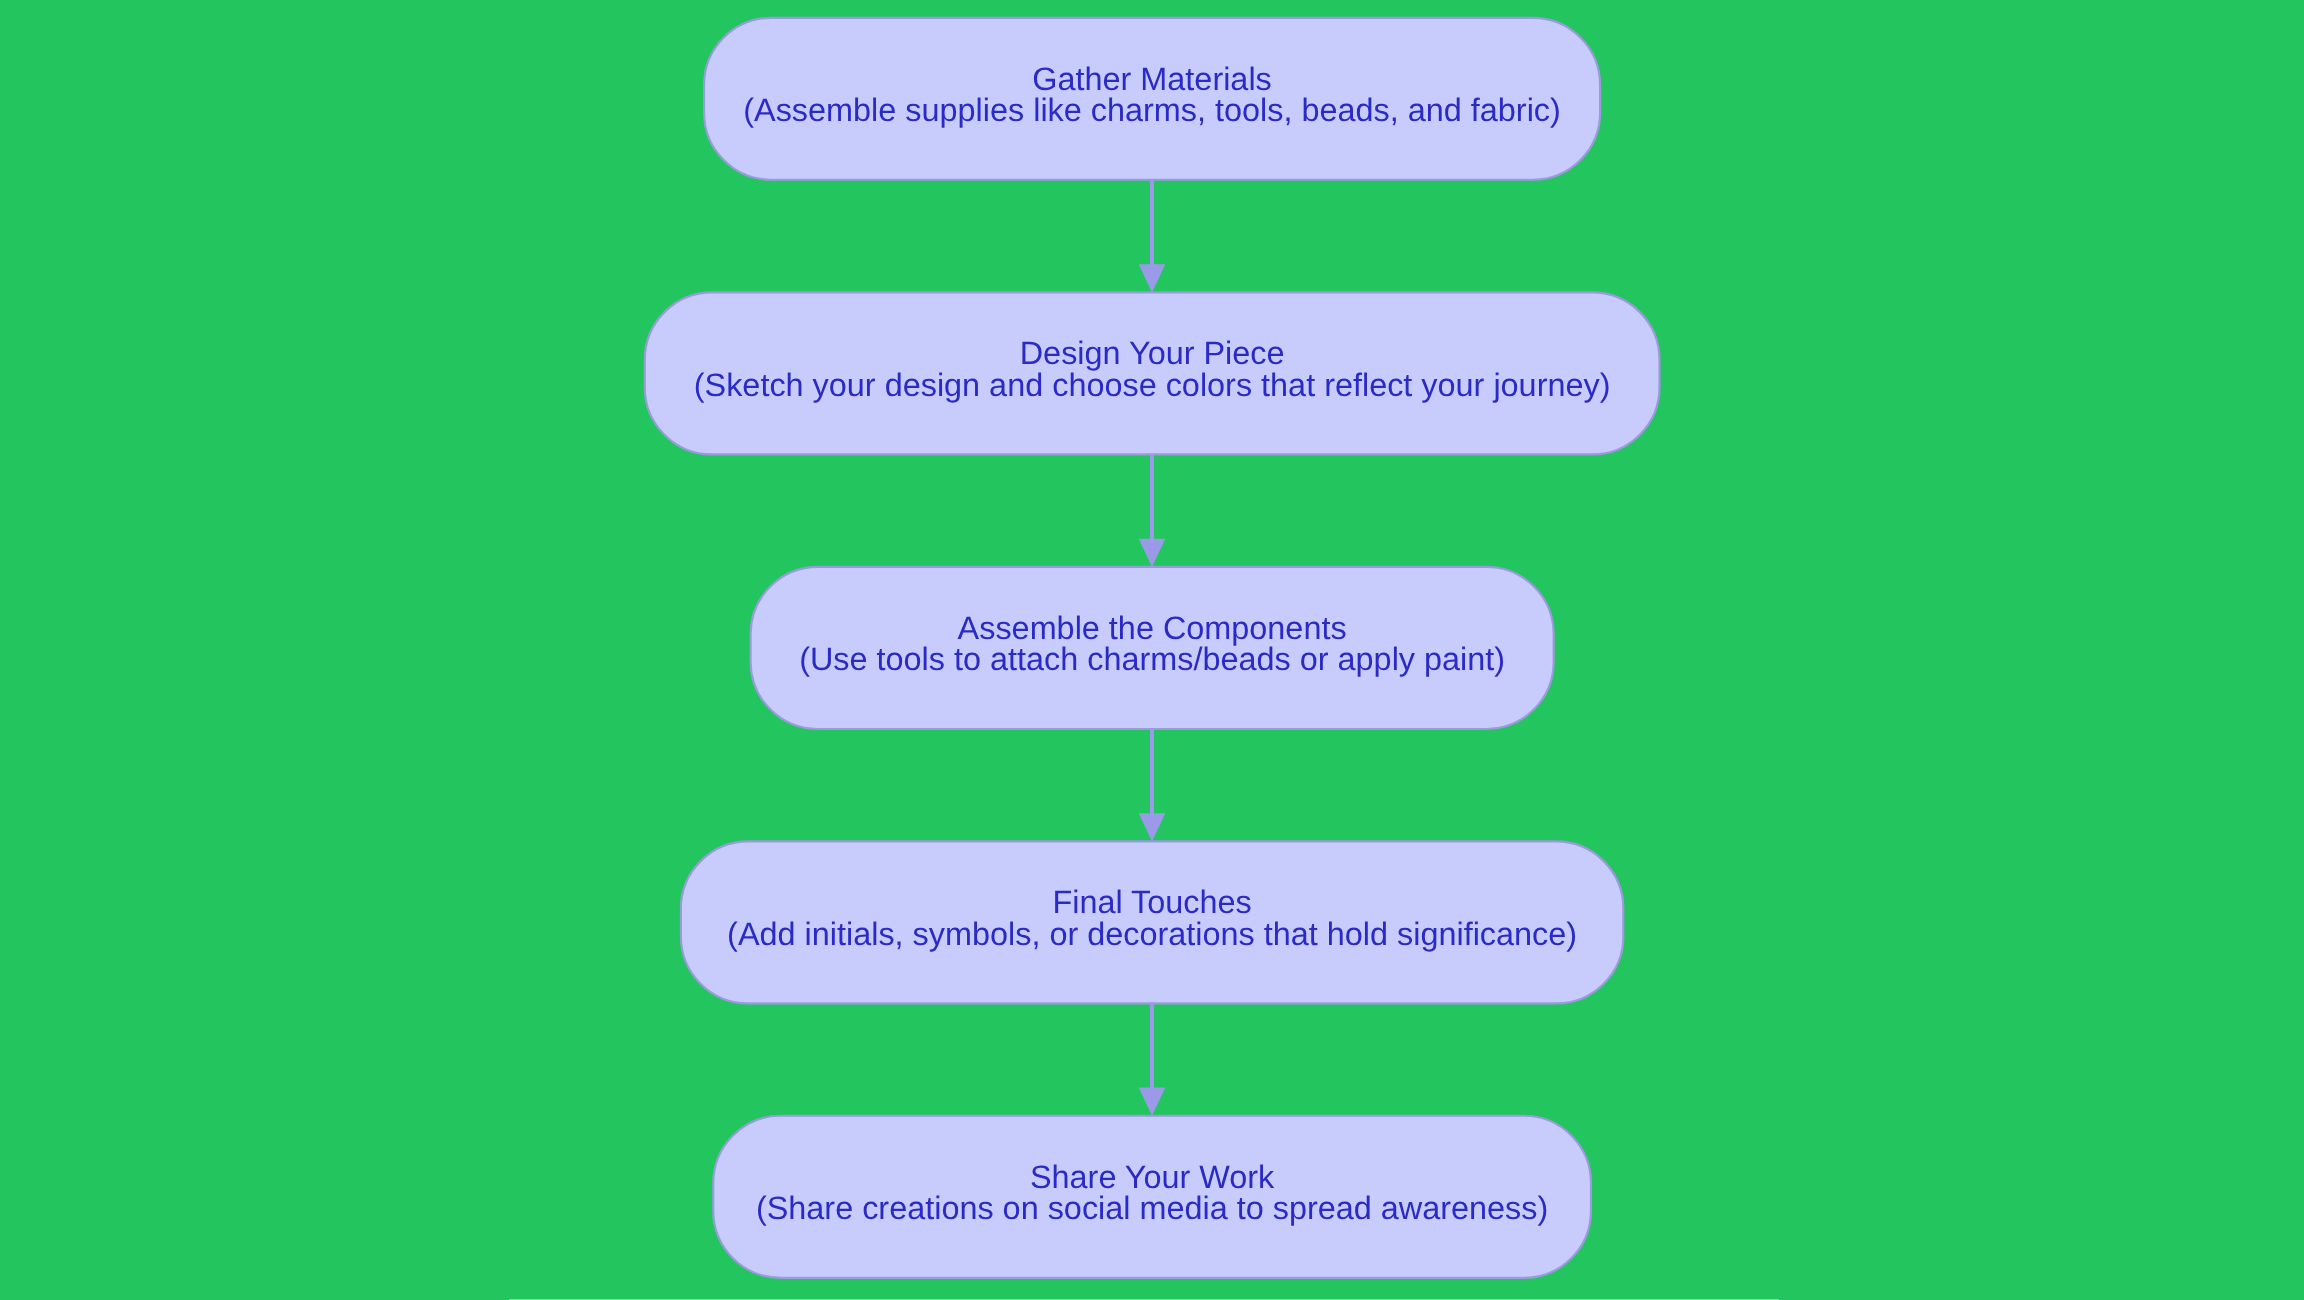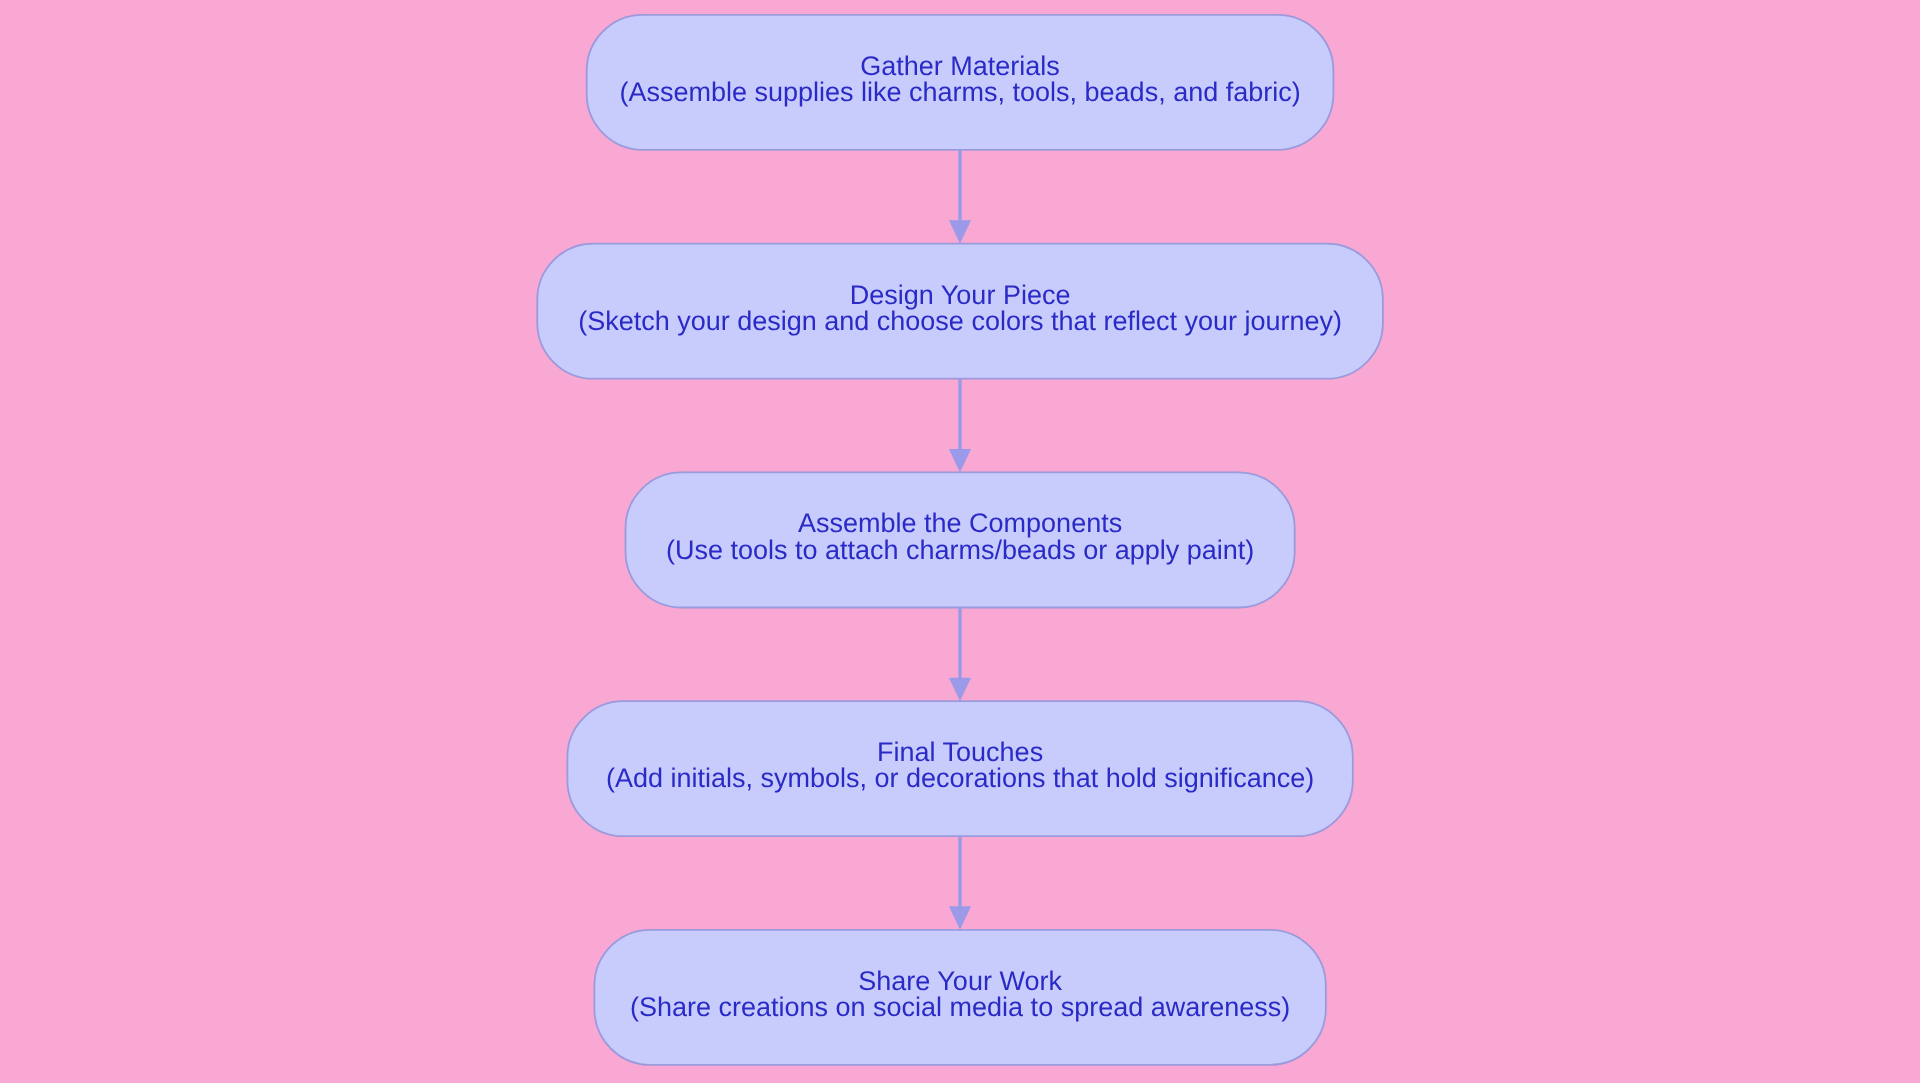--- a/index.html
+++ b/index.html
@@ -3,21 +3,21 @@
 <meta charset="utf-8">
 <title>Handmade Keepsake Creation Process Flowchart</title>
 <style>
   html, body { margin:0; padding:0; }
   body {
     width:1920px; height:1083px;
     background:#ffffff;
     overflow:hidden;
     font-family:"Liberation Sans", sans-serif;
   }
-  #canvas { position:relative; width:1920px; height:1083px; background:#f9a8d4;text-decoration:underline; }
+  #canvas { position:relative; width:1920px; height:1083px; background:#22c55e;text-decoration:underline; }
   #chart  { position:absolute; left:0; top:0; display:block; }
 
   .node-shape {
     fill:#c8ccfc;
     stroke:#9a9adc;
     stroke-width:1.8;
   }
   .node-text {
     font-family:"Liberation Sans", sans-serif;
     font-size:27px;

